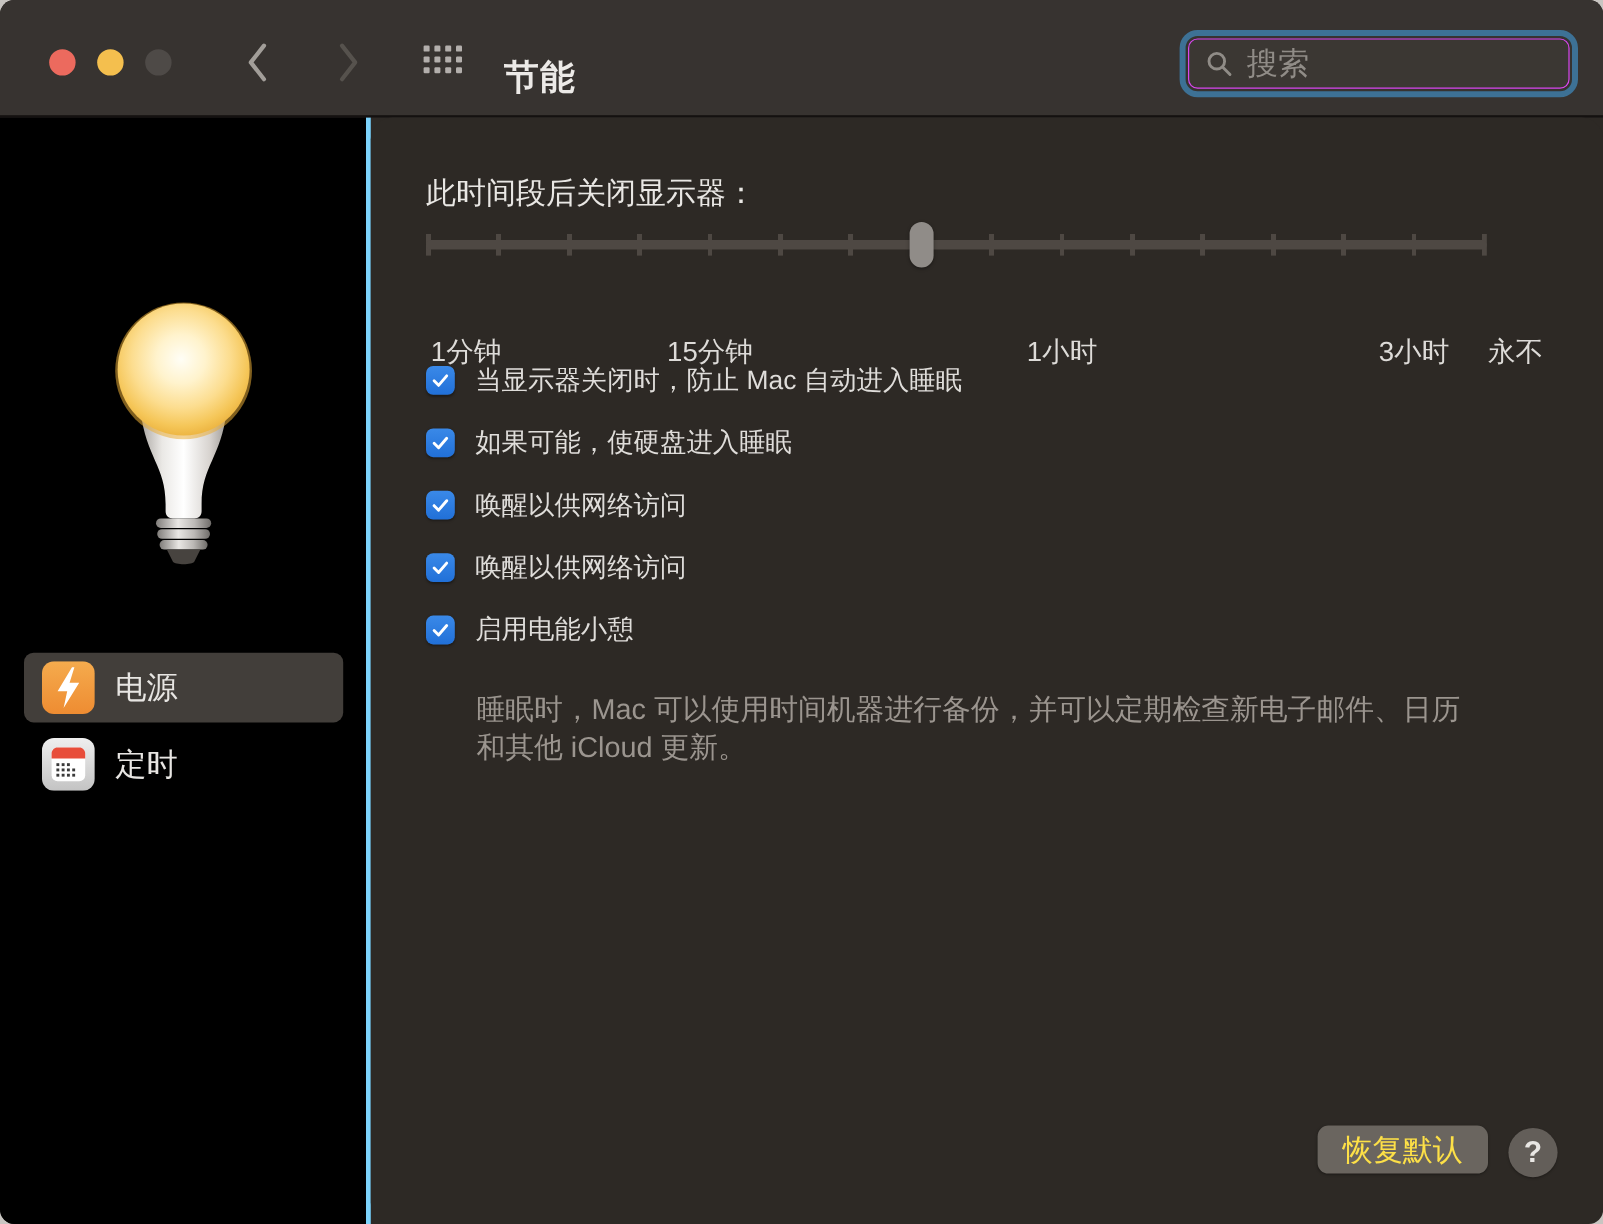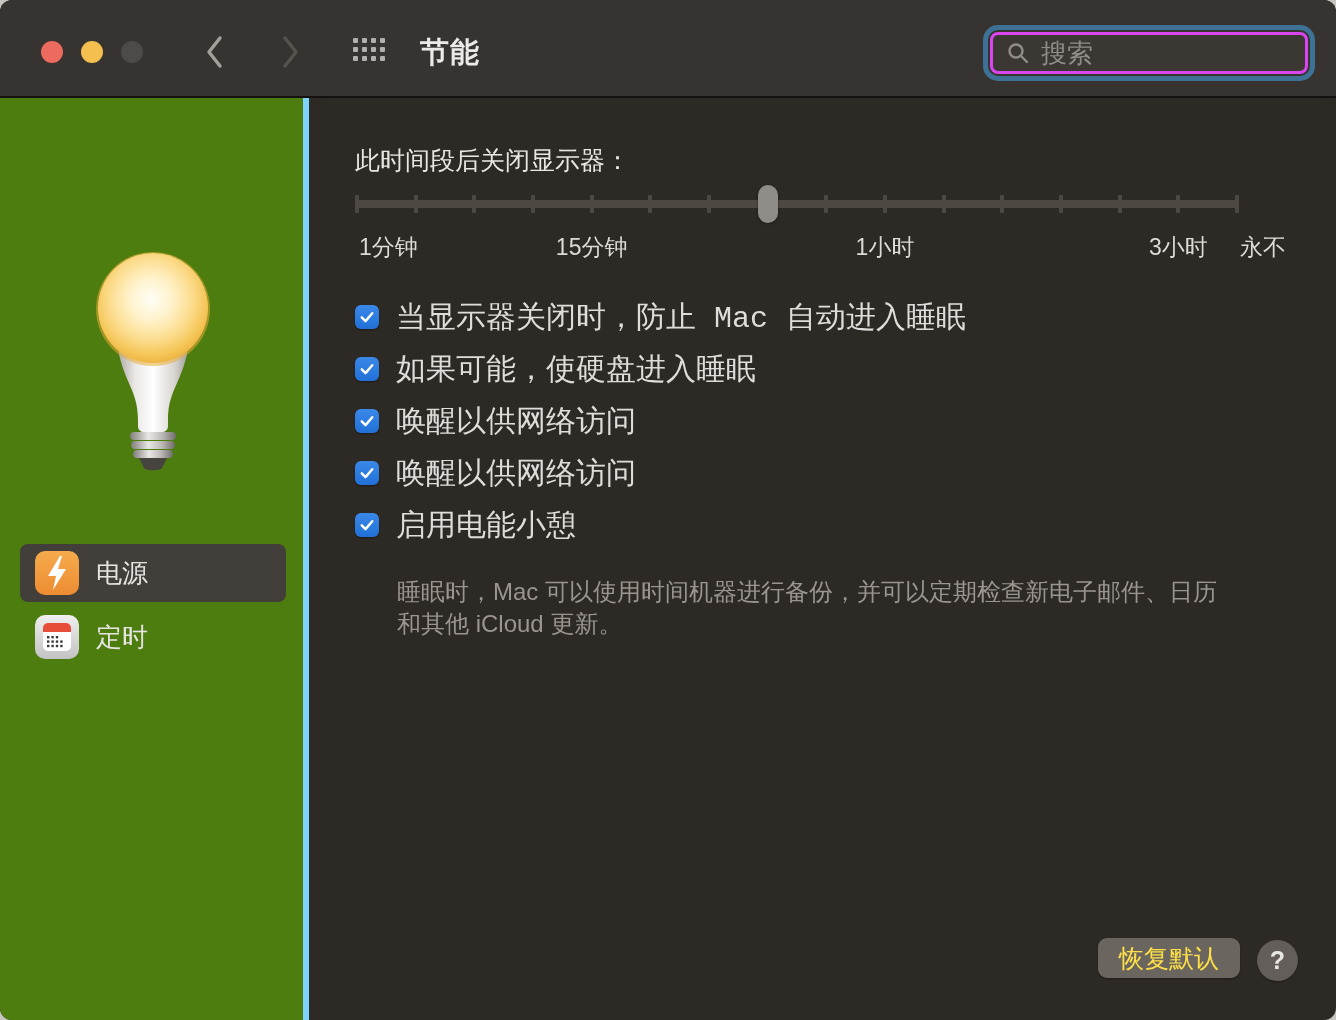--- a/index.html
+++ b/index.html
@@ -10,59 +10,59 @@
   
   .titlebar { position:relative; height:98px; background:#373330; border-bottom:2px solid #141110; flex:0 0 auto; }
   .lights { position:absolute; left:41px; top:41px; display:flex; gap:18px; }
   .light { width:22px; height:22px; border-radius:50%; }
   .nav-btn { position:absolute; top:33px; width:26px; height:38px; display:flex; align-items:center; justify-content:center; }
   .nav-back { left:202px; }
   .nav-fwd { left:277px; }
   .grid-icon { position:absolute; left:353px; top:38px; width:32px; height:23px;
     display:grid; grid-template-columns:repeat(4,5px); grid-template-rows:repeat(3,5px); gap:4px; }
   .grid-icon span { background:#b3afac; border-radius:1px; }
-  .win-title { position:absolute; left:420px; top:4px; height:98px; display:flex; align-items:center;
+  .win-title { position:absolute; left:420px; top:16px; height:98px; display:flex; align-items:center;
     font-size:29px; font-weight:bold; color:#eceae7; letter-spacing:1px; }
   .search-ring { position:absolute; right:21px; top:25px; width:332px; height:56px; border:5px solid #3d7195; border-radius:15px; display:flex; }
-  .search-field { flex:1; margin:2px; background:#3b3733; border:3px solid #d946ef; border-radius:8px;
+  .search-field { flex:1; margin:2px; background:#3b3733; border:1px solid #d946ef; border-radius:8px;
     display:flex; align-items:center; padding-left:13px; gap:11px; }
   .search-placeholder { color:#908c87; font-size:26px; }
 
   
   .body { flex:1; display:flex; }
-  .sidebar { position:relative; width:309px; flex:0 0 auto; background:#4d7c0f; border-right:6px solid #7dd3fc; }
+  .sidebar { position:relative; width:309px; flex:0 0 auto; background:#000000; border-right:4px solid #7dd3fc; }
   .bulb { position:absolute; left:84px; top:148px; }
   .side-menu { position:absolute; left:20px; top:446px; width:266px; display:flex; flex-direction:column; gap:6px; }
   .side-item { display:flex; align-items:center; height:58px; border-radius:8px; padding-left:15px; gap:17px; }
   .side-item.selected { background:#423e3a; }
   .side-icon { width:44px; height:44px; flex:0 0 auto; }
   .side-label { font-size:26px; color:#e7e5e2; }
 
   .main { position:relative; flex:1; background:#2d2925;border-radius:18px; }
   .section-label { position:absolute; left:46px; top:46px; font-size:25px; color:#e9e7e4; }
 
   .slider { position:absolute; left:46px; top:86px; width:884px; height:40px; }
   .slider .track { position:absolute; left:0; right:0; top:16px; height:8px; border-radius:4px; background:#4e4843; }
   .slider .ticks { position:absolute; left:0; top:11px; width:884px; height:18px;
     background:repeating-linear-gradient(90deg,#4e4843 0,#4e4843 4px,transparent 4px,transparent 58.667px); }
   .slider .thumb { position:absolute; top:1px; width:20px; height:38px; border-radius:10px; background:#908c88;
     left:calc(7/15 * (100% - 4px) + 2px); transform:translateX(-50%); box-shadow:0 1px 3px rgba(0,0,0,.4); }
   .tick-labels { position:absolute; left:46px; top:134px; width:884px; height:28px; font-size:23px; color:#dddbd8; }
-  .tick-labels span { position:absolute; white-space:nowrap; }
+  .tick-labels span { position:absolute; white-space:nowrap;margin-top:46px; }
   .tl-0 { left:4px; }
   .tl-1 { left:calc(4/15 * (100% - 4px) + 2px); transform:translateX(-50%); }
   .tl-2 { left:calc(9/15 * (100% - 4px) + 2px); transform:translateX(-50%); }
   .tl-3 { left:calc(14/15 * (100% - 4px) + 2px); transform:translateX(-50%); }
   .tl-4 { left:calc(100% + 1px); }
 
   .checks { position:absolute; left:46px; top:204px; display:flex; flex-direction:column; gap:22px; }
   .check-row { display:flex; align-items:center; gap:17px; height:30px; }
   .checkbox { width:24px; height:24px; border-radius:6px; background:linear-gradient(#3a89e8,#2170d8);
     display:flex; align-items:center; justify-content:center; box-shadow:0 1px 2px rgba(0,0,0,.35); }
-  .check-label { font-size:30px; color:#dfddda; white-space:nowrap;font-family:Liberation Mono, monospace; }
+  .check-label { font-size:22px; color:#dfddda; white-space:nowrap; }
   .power-nap-desc { position:absolute; left:88px; top:450px; width:842px; font-size:24px; line-height:32px; color:#9b958f;margin-top:28px; }
 
   .restore-btn { position:absolute; right:96px; bottom:42px; height:40px; padding:0 21px; border-radius:9px;
     background:#6a655f; color:#fde047; font-size:25px; display:flex; align-items:center; box-shadow:0 1px 2px rgba(0,0,0,.3); }
   .help-btn { position:absolute; right:38px; bottom:39px; width:41px; height:41px; border-radius:50%;
     background:#635e59; color:#e9e7e4; font-size:25px; font-weight:bold; display:flex; align-items:center; justify-content:center;
     box-shadow:0 1px 2px rgba(0,0,0,.3); }
 </style>
 </head>
 <body>

